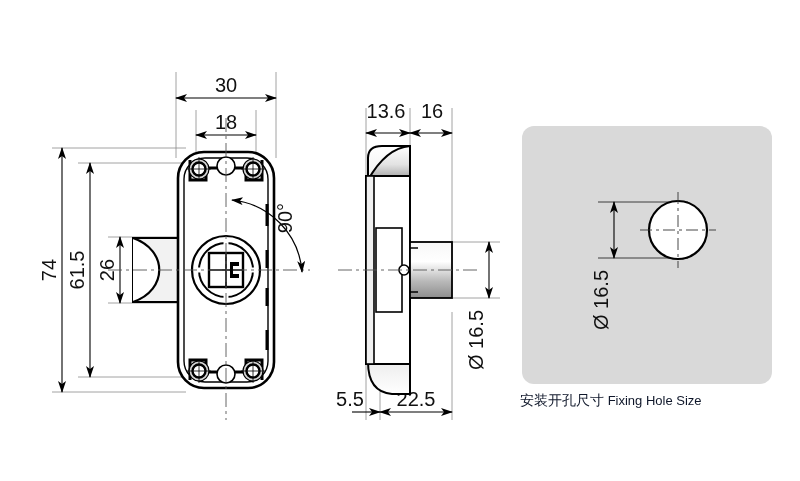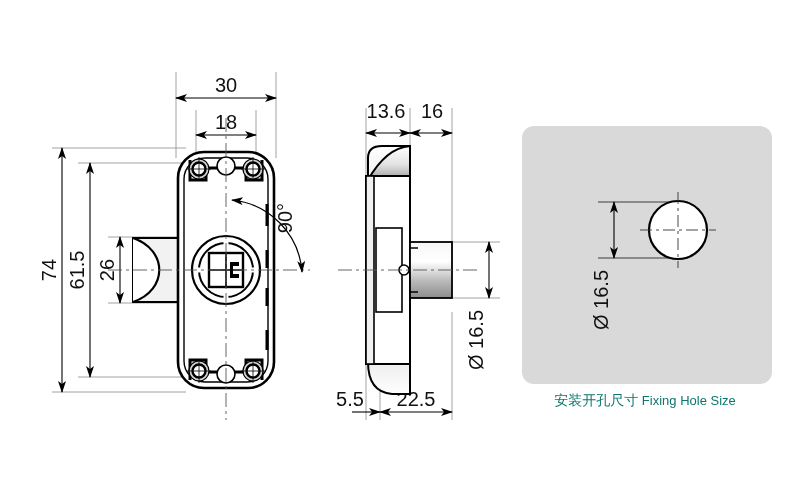--- a/index.html
+++ b/index.html
@@ -2,22 +2,22 @@
 <html><head>
 <meta charset="utf-8">
 <style>
   html,body{margin:0;padding:0;background:#ffffff;}
   body{width:800px;height:481px;overflow:hidden;
        font-family:"Liberation Sans","DejaVu Sans",sans-serif;color:#000;}
   #stage{position:relative;width:800px;height:409px;}
   svg{display:block;}
   .dimtext{font-family:"Liberation Sans","DejaVu Sans",sans-serif;
            font-size:20px;fill:#111;}
-  .caption{position:absolute;left:520px;top:392px;width:250px;text-align:center;
-           font-size:13px;color:#0f766e;white-space:nowrap;}
+  .caption{position:absolute;left:520px;top:392px;width:250px;text-align:left;
+           font-size:13px;color:#0f172a;white-space:nowrap;}
   .caption .cn{font-family:"DejaVu Sans",sans-serif;font-size:14px;}
   .caption .en{font-family:"Liberation Sans","DejaVu Sans",sans-serif;font-size:13px;}
 </style>
 </head>
 <body>
 
 <div id="stage">
 
 <svg width="800" height="481" viewBox="0 0 800 481">
   <defs>

